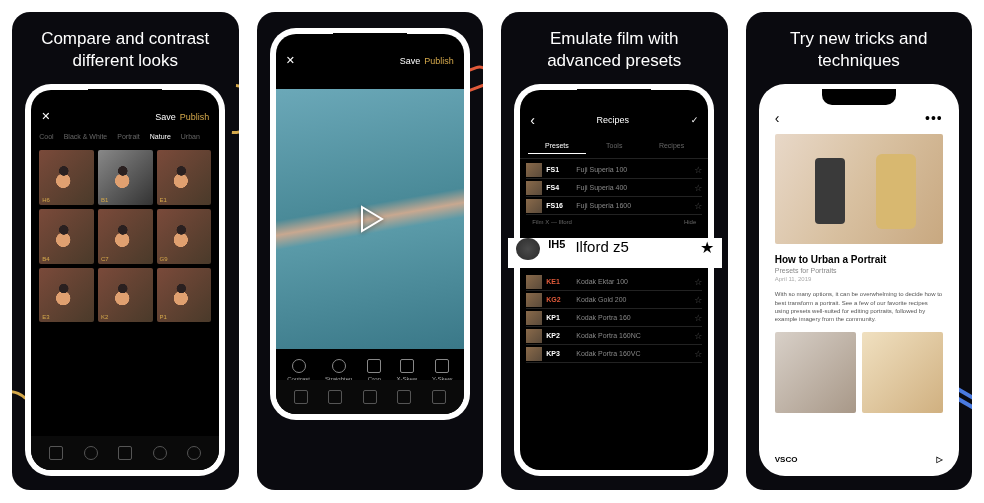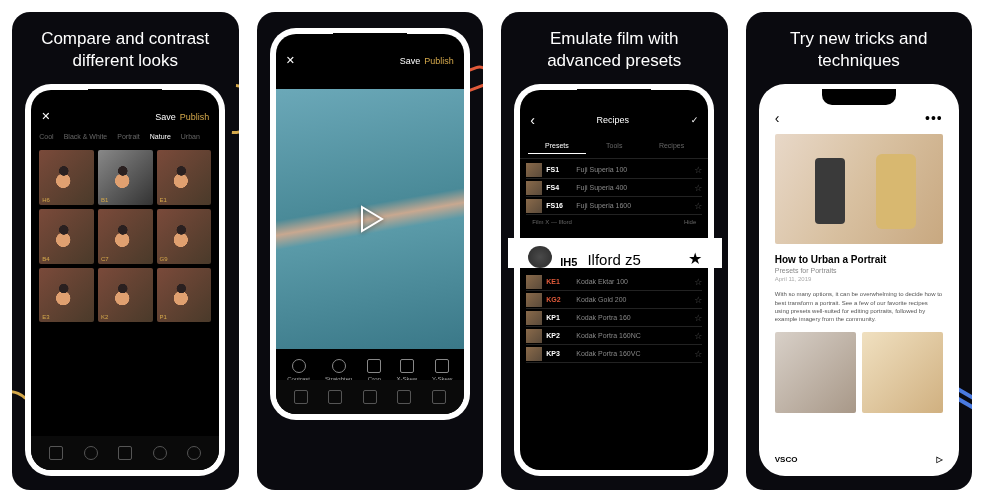--- a/index.html
+++ b/index.html
@@ -37,21 +37,21 @@
 .seg span{flex:1;text-align:center;padding:4px 0}
 .seg span.on{color:#fff;border-bottom:1px solid #fff}
 .plist{padding:2px 6px 0;font-size:7px}
 .prow{display:flex;align-items:center;height:18px;border-bottom:1px solid #222;gap:4px}
 .pthumb{width:16px;height:14px;background:linear-gradient(135deg,#8a6a4a,#5a4a3a);flex-shrink:0}
 .pcode{width:26px;color:#fff;font-weight:600;font-size:7px}
 .pcode.r{color:#e05a3a}
 .pname{flex:1;color:#888}
 .pstar{color:#555;font-size:9px}
 .psec{padding:4px 6px;font-size:6px;color:#666;display:flex;justify-content:space-between}
-.sel-row{position:absolute;left:-12px;right:-14px;top:148px;height:30px;background:#fff;display:flex;align-items:flex-end;padding:0 20px;z-index:5}
+.sel-row{position:absolute;left:-12px;right:-14px;top:148px;height:30px;background:#fff;display:flex;align-items:flex-start;padding:0 8px;z-index:5}
 .sel-row .pthumb{width:24px;height:22px;border-radius:50%;background:radial-gradient(circle,#4a4a4a,#2a2a2a)}
 .sel-row .c{font-size:11px;font-weight:700;margin:0 10px 0 8px}
 .sel-row .n{font-size:15px;flex:1}
 .sel-row .s{font-size:16px}
 .article{padding:20px 10px 8px}
 .art-hdr{display:flex;justify-content:space-between;align-items:center;margin-bottom:8px}
 .art-hdr .bk{font-size:14px}
 .hero{width:100%;height:110px;background:linear-gradient(120deg,#e8d8c8 0%,#d8c0a0 50%,#c8a880 100%);position:relative;border-radius:2px;margin-bottom:10px}
 .hero::after{content:'';position:absolute;left:24%;top:22%;width:18%;height:60%;background:#3a3a3a;border-radius:4px}
 .hero::before{content:'';position:absolute;right:16%;top:18%;width:24%;height:68%;background:#d8b870;border-radius:6px}

